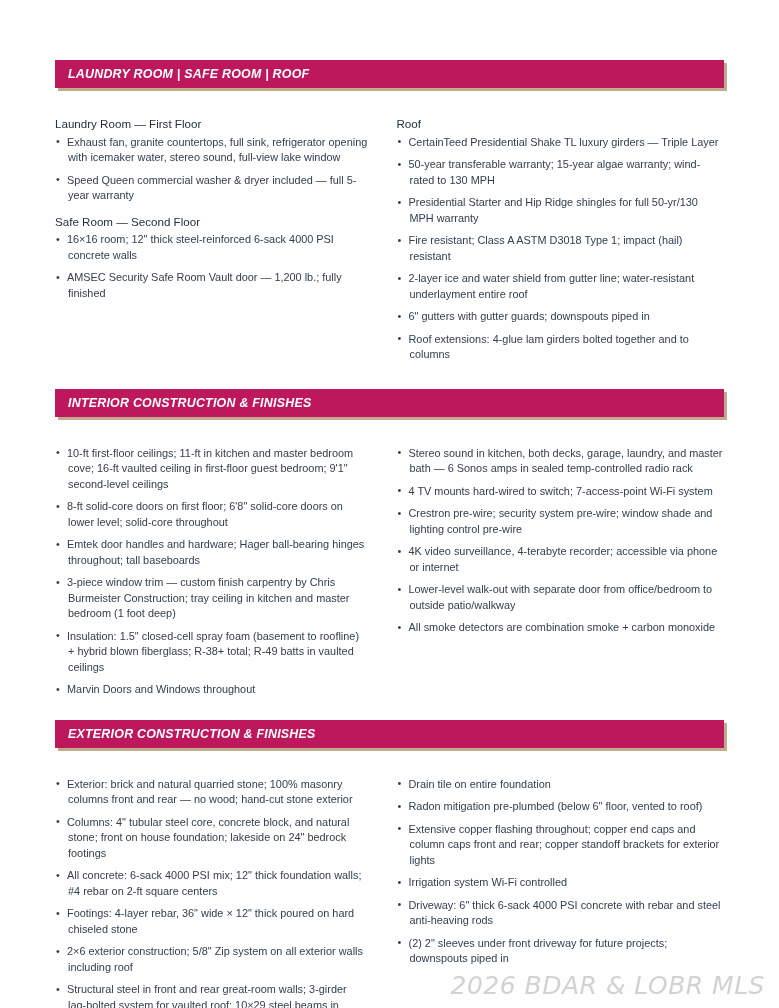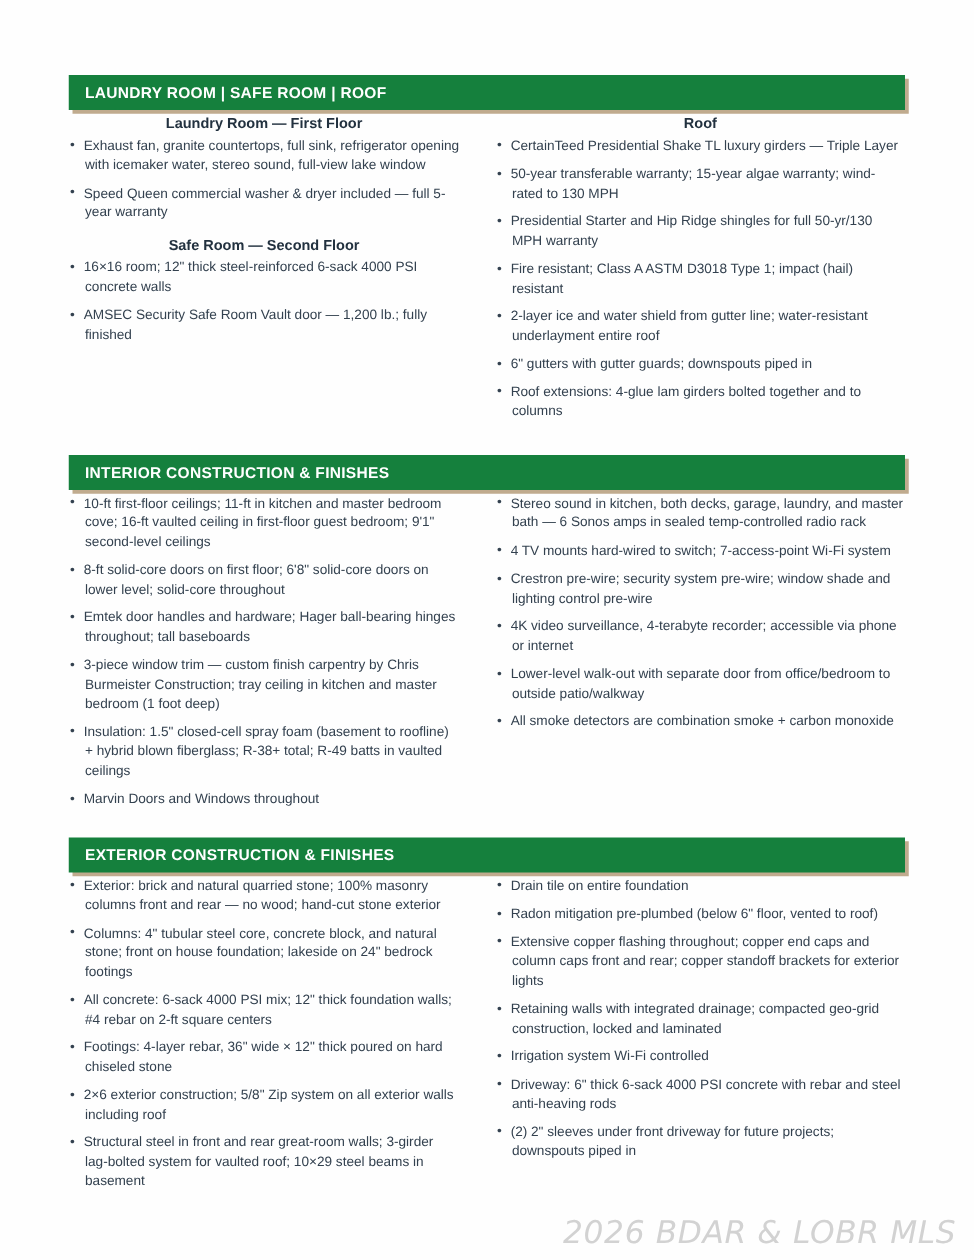--- a/index.html
+++ b/index.html
@@ -31,24 +31,25 @@
     top: 60px;
     width: 669px;
   }
 
   
   .section {
     margin-bottom: 0;
   }
   .section-head {
     position: relative;
-    background: #15803d;
+    background: #be185d;
     box-shadow: 3px 3px 0 0 #c0ab8e;
     padding: 7px 0 7px 13px;
-    margin-bottom: 4px;
+    margin-bottom: 29px;
+    font-style: italic;
   }
   .section-head-title {
     color: #ffffff;
     font-size: 12.4px;
     font-weight: bold;
     letter-spacing: 0.25px;
     line-height: 1.15;
     white-space: nowrap;
   }
 
@@ -60,25 +61,24 @@
   }
   .col {
     width: 50%;
     box-sizing: border-box;
   }
   .col-left { padding-right: 22px; }
   .col-right { padding-left: 7px; }
 
   .subhead {
     font-size: 11.6px;
-    font-weight: bold;
+    font-weight: normal;
     color: #22313f;
     margin: 0 0 3px 0;
     line-height: 1.25;
-    text-align: center;
   }
   .subhead.spaced { margin-top: 11px; }
 
   ul.bullets {
     list-style: none;
     margin: 0;
     padding: 0;
   }
   ul.bullets li {
     position: relative;
@@ -213,21 +213,20 @@
             <li><span class="li-text">Footings: 4-layer rebar, 36" wide × 12" thick poured on hard chiseled stone</span></li>
             <li><span class="li-text">2×6 exterior construction; 5/8" Zip system on all exterior walls including roof</span></li>
             <li><span class="li-text">Structural steel in front and rear great-room walls; 3-girder lag-bolted system for vaulted roof; 10×29 steel beams in basement</span></li>
           </ul>
         </div>
         <div class="col col-right">
           <ul class="bullets">
             <li><span class="li-text">Drain tile on entire foundation</span></li>
             <li><span class="li-text">Radon mitigation pre-plumbed (below 6" floor, vented to roof)</span></li>
             <li><span class="li-text">Extensive copper flashing throughout; copper end caps and column caps front and rear; copper standoff brackets for exterior lights</span></li>
-            <li><span class="li-text">Retaining walls with integrated drainage; compacted geo-grid construction, locked and laminated</span></li>
             <li><span class="li-text">Irrigation system Wi-Fi controlled</span></li>
             <li><span class="li-text">Driveway: 6" thick 6-sack 4000 PSI concrete with rebar and steel anti-heaving rods</span></li>
             <li><span class="li-text">(2) 2" sleeves under front driveway for future projects; downspouts piped in</span></li>
           </ul>
         </div>
       </div>
     </div>
 
   </div>
 

